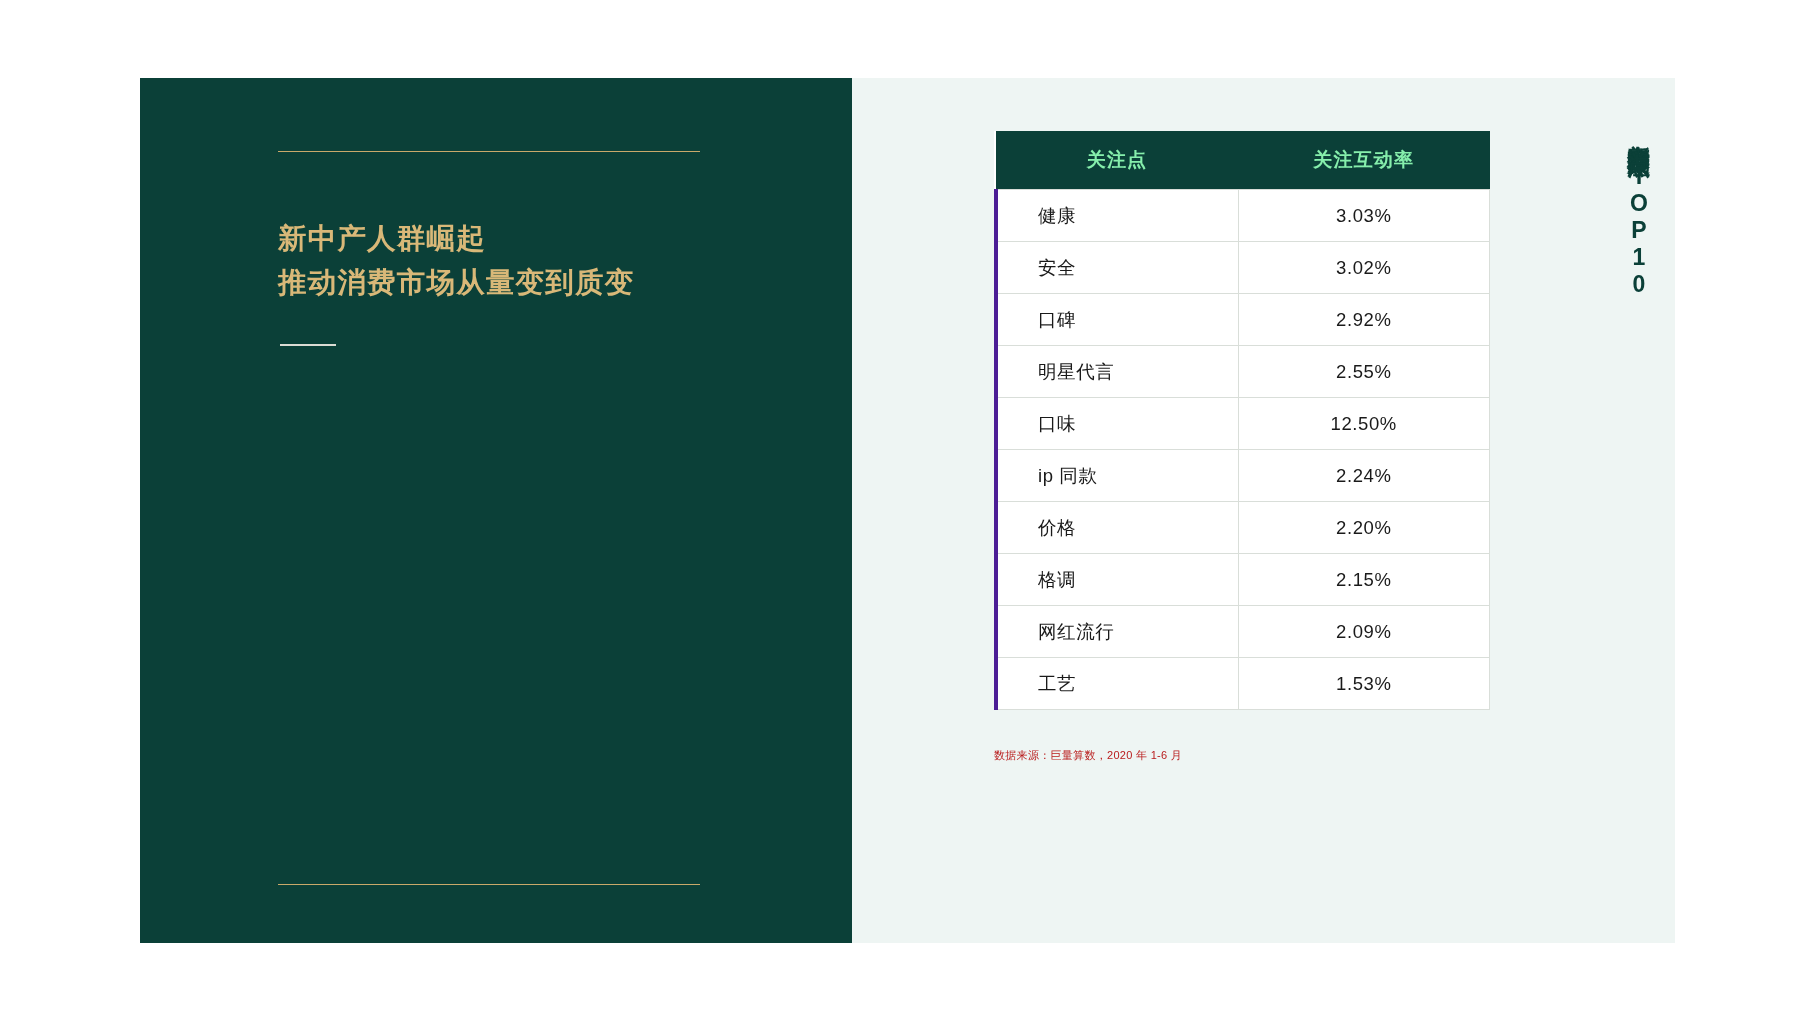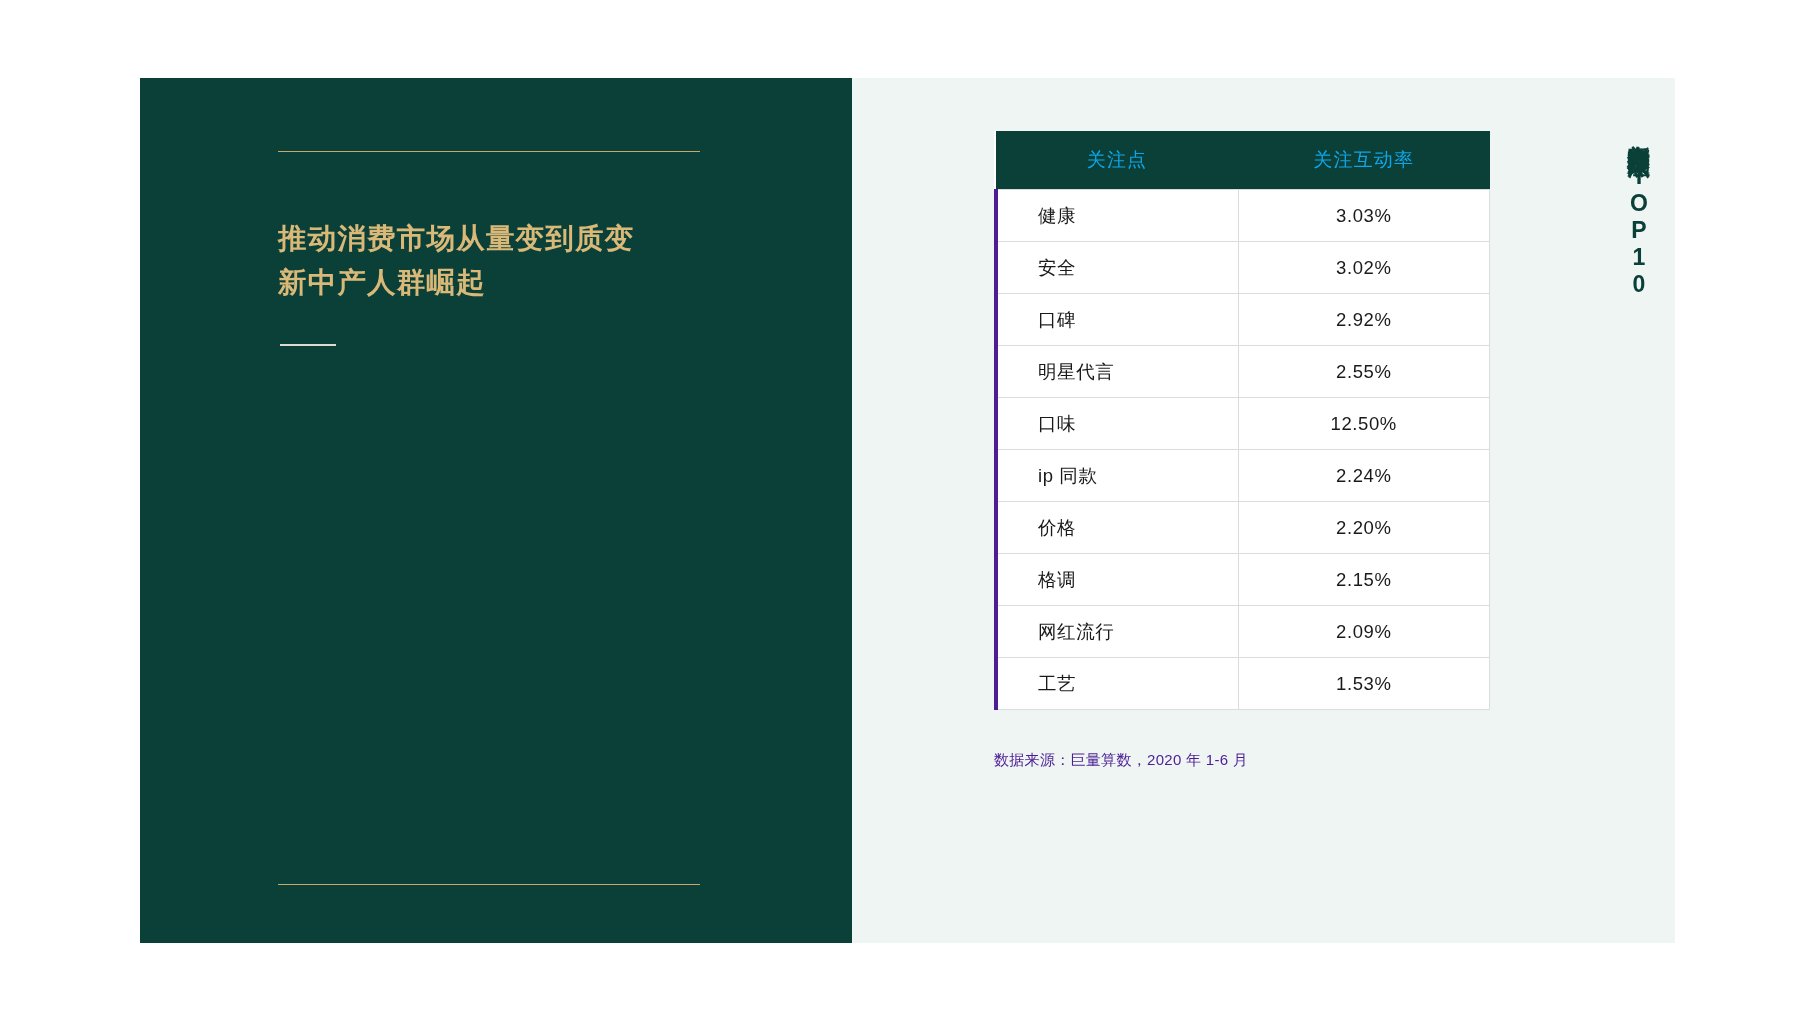--- a/index.html
+++ b/index.html
@@ -101,23 +101,23 @@
     width: 496px;
   }
   table.data-table {
     border-collapse: collapse;
     width: 496px;
     background: #ffffff;
     table-layout: fixed;
   }
   table.data-table th {
     background: #0b4038;
-    color: #0ea5e9;
+    color: #86efac;
     font-size: 19px;
-    font-weight: normal;
+    font-weight: bold;
     height: 56px;
     letter-spacing: 1.2px;
     border: none;
   }
   table.data-table th:first-child { width: 240px; }
   table.data-table td {
     height: 52px;
     font-size: 18.5px;
     color: #1a1a1a;
     border: 1px solid #d9ded9;
@@ -129,38 +129,38 @@
     text-align: left;
     border-left: 4px solid #4c1d95;
   }
   table.data-table td.cell-value {
     text-align: center;
   }
   .footnotes {
     position: absolute;
     left: 142px;
     top: 667px;
-    color: #4c1d95;
-    font-size: 15px;
+    color: #b91c1c;
+    font-size: 11px;
     line-height: 1.95;
     letter-spacing: 0.3px;
   }
   .footnotes div { white-space: nowrap; }
 </style>
 </head>
 <body>
 
 <div class="slide">
 
   <div class="left-panel">
     <div class="rule rule-top"></div>
 
     <div class="headline">
+      <span class="ln">新中产人群崛起</span>
       <span class="ln">推动消费市场从量变到质变</span>
-      <span class="ln">新中产人群崛起</span>
     </div>
 
     <div class="short-dash"></div>
 
 
     <div class="rule rule-bottom"></div>
   </div>
 
   <div class="right-panel">
 

